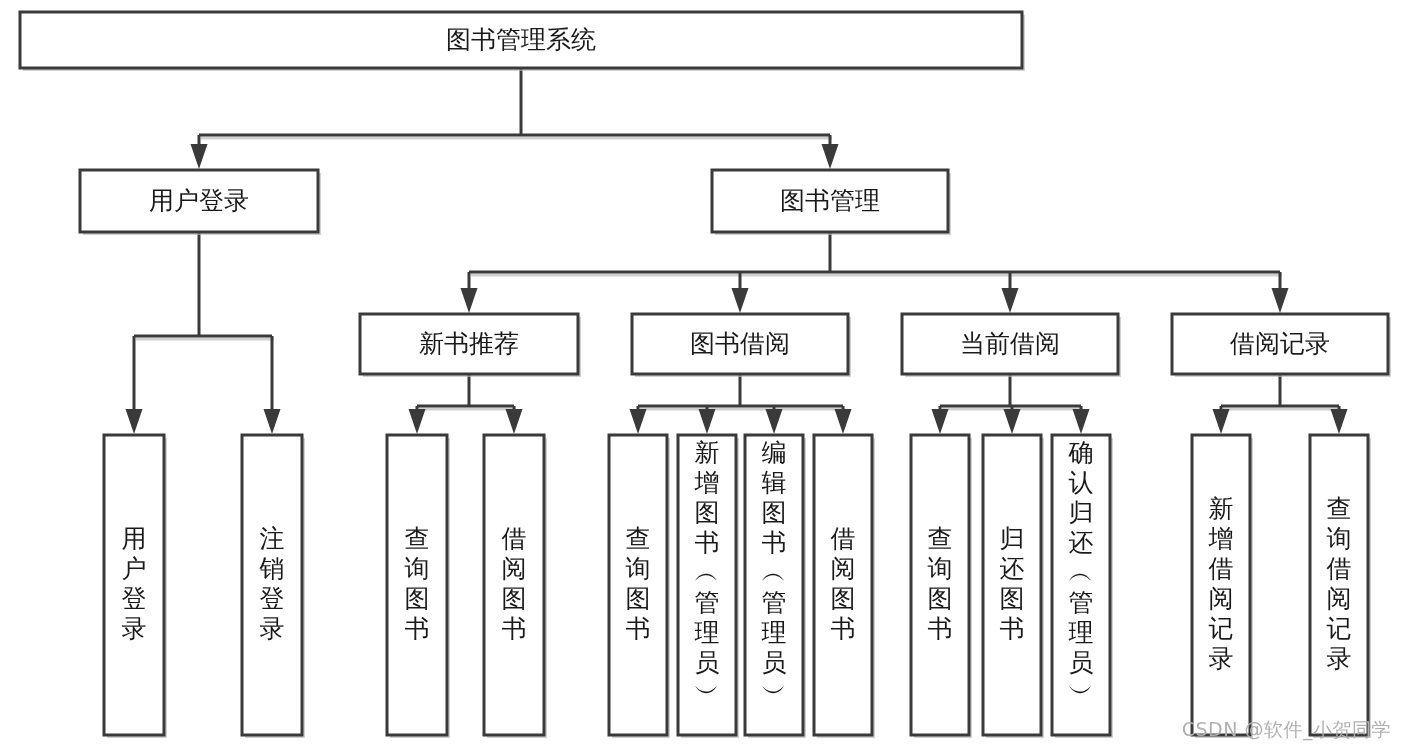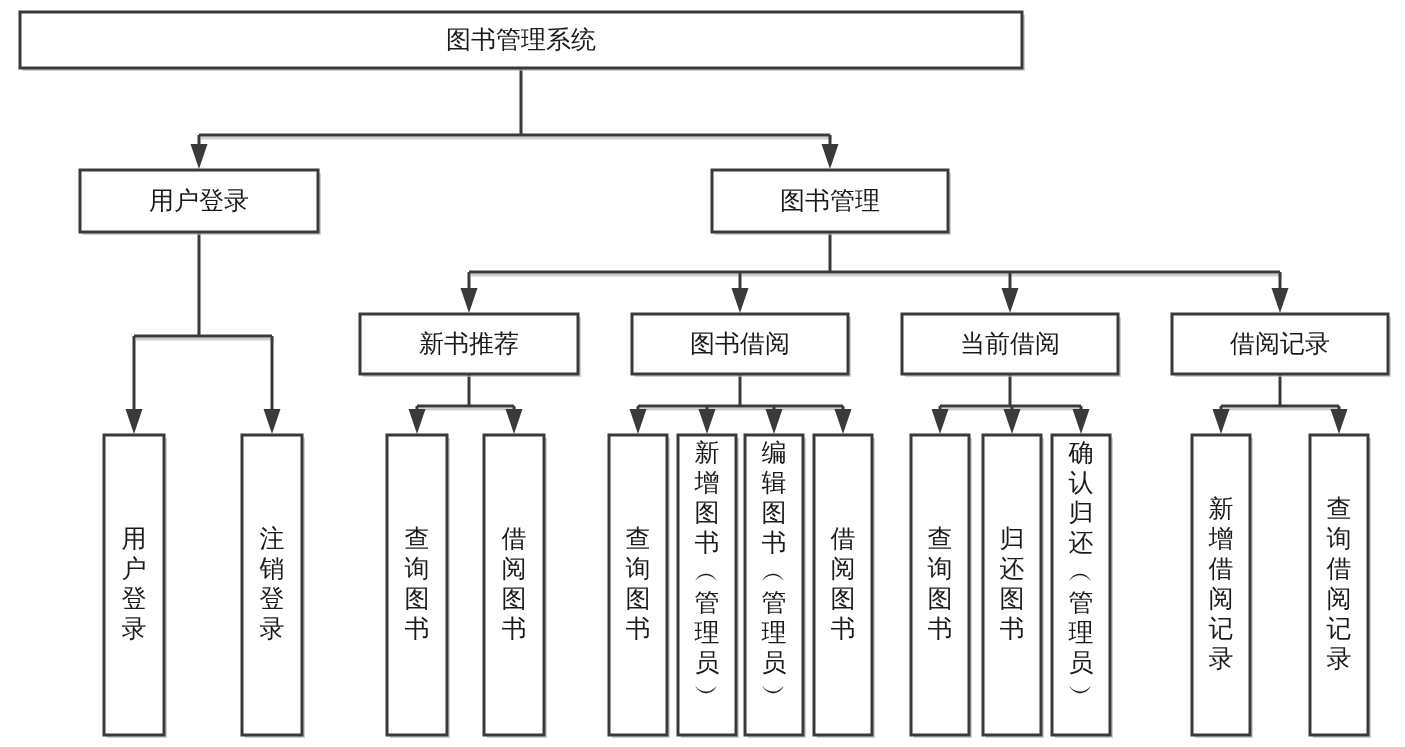--- a/index.html
+++ b/index.html
@@ -256,13 +256,14 @@
           <rect class="node-box" x="1192" y="435" width="58" height="300"></rect>
           <text class="node-label-v" x="1221" y="517"><tspan x="1221" dy="0">新</tspan><tspan x="1221" dy="30">增</tspan><tspan x="1221" dy="30">借</tspan><tspan x="1221" dy="30">阅</tspan><tspan x="1221" dy="30">记</tspan><tspan x="1221" dy="30">录</tspan></text>
         </g>
         <g>
           <rect class="node-box-shadow" x="1313" y="438" width="58" height="300"></rect>
           <rect class="node-box" x="1310" y="435" width="58" height="300"></rect>
           <text class="node-label-v" x="1339" y="517"><tspan x="1339" dy="0">查</tspan><tspan x="1339" dy="30">询</tspan><tspan x="1339" dy="30">借</tspan><tspan x="1339" dy="30">阅</tspan><tspan x="1339" dy="30">记</tspan><tspan x="1339" dy="30">录</tspan></text>
         </g>
       </g>
   </svg>
+  <div class="watermark">CSDN @软件_小贺同学</div>
 </div>
 
 </body></html>

